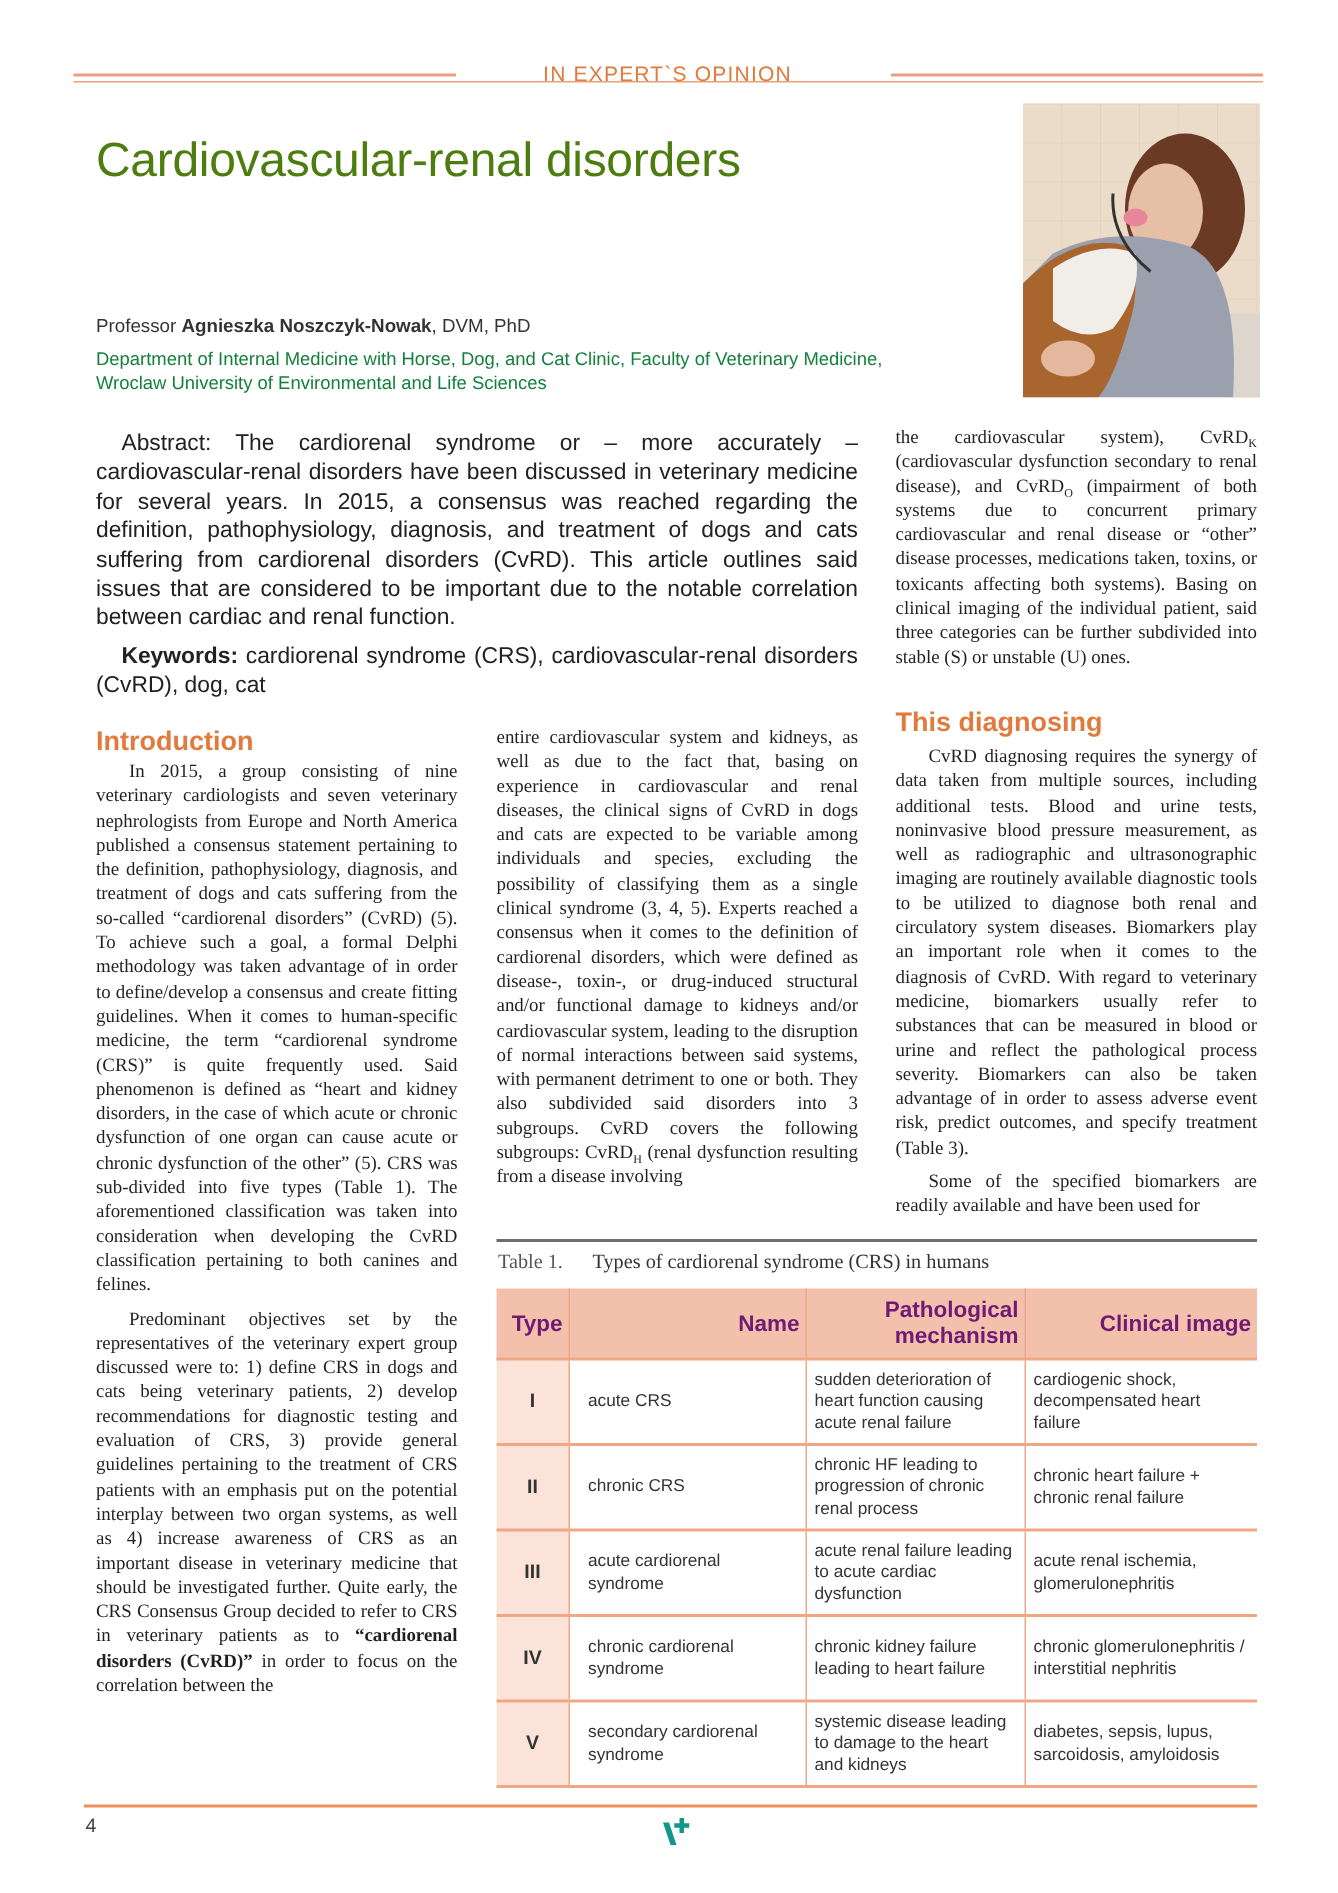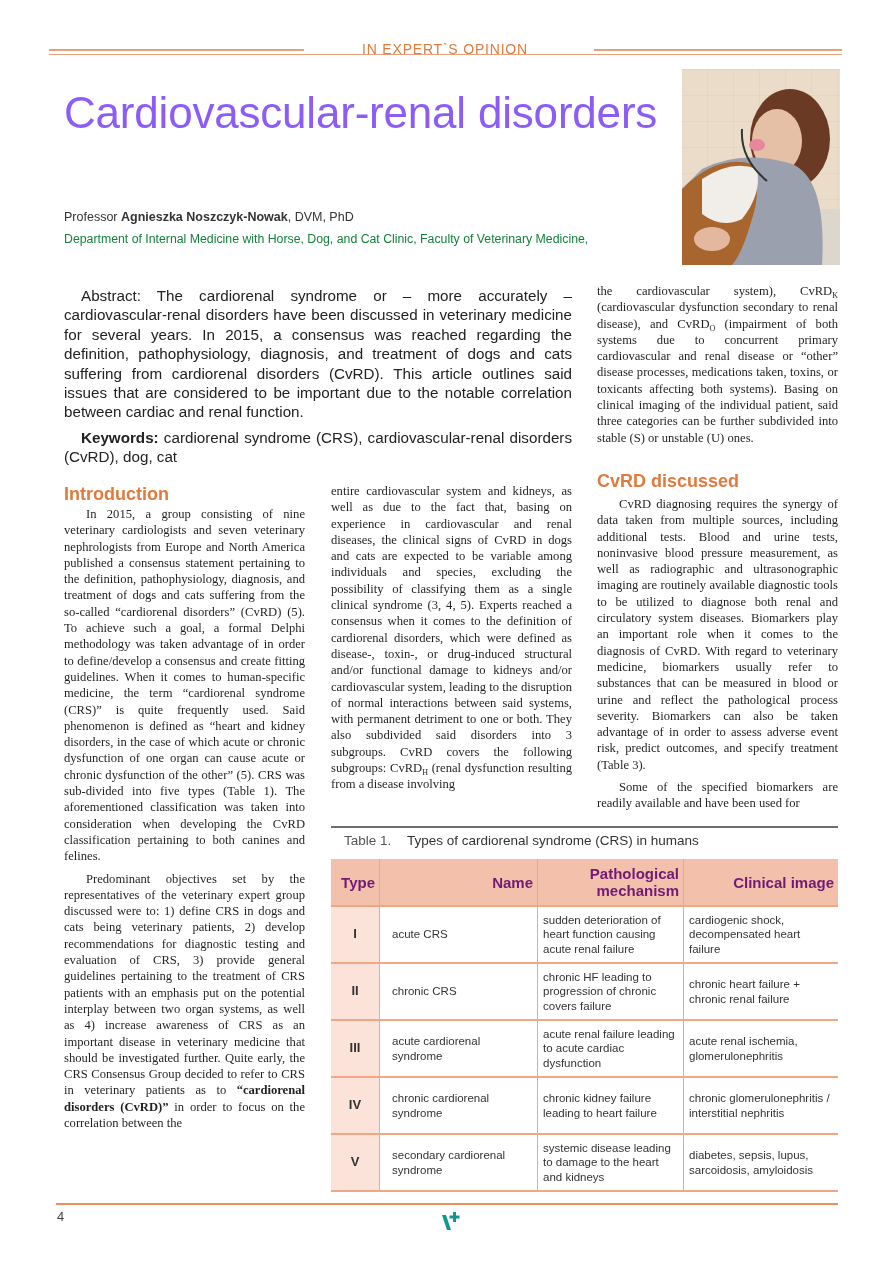--- a/index.html
+++ b/index.html
@@ -1,39 +1,39 @@
 <!DOCTYPE html>
 <html><head>
 <meta charset="utf-8">
 <style>
   html, body { margin:0; padding:0; background:#ffffff; }
   body { width:892px; height:1262px; position:relative; overflow:hidden; font-family:"Liberation Serif", serif; color:#231f20; }
   .rule-top { position:absolute; top:54px; left:49px; width:793px; height:1px; background:#e8a07a; }
   .rule-top-seg { position:absolute; top:49px; height:2px; background:#e8a07a; }
   .section-label { position:absolute; top:41px; left:300px; width:290px; text-align:center; font-family:"Liberation Sans", sans-serif; font-size:14px; letter-spacing:0.8px; color:#e07a3d; font-weight:normal; }
-  .title { position:absolute; top:88px; left:64px; font-family:"Liberation Sans", sans-serif; font-size:44px; font-weight:normal; color:#8b5cf6; letter-spacing:-0.2px; white-space:nowrap; }
+  .title { position:absolute; top:88px; left:64px; font-family:"Liberation Sans", sans-serif; font-size:32px; font-weight:normal; color:#4d7c0f; letter-spacing:-0.2px; white-space:nowrap; }
   .photo { position:absolute; top:69px; left:682px; width:158px; height:196px; overflow:hidden; background:#e9dccb; }
   .author { position:absolute; top:210px; left:64px; font-family:"Liberation Sans", sans-serif; font-size:12.5px; color:#333; }
   .author b { font-weight:bold; }
   .affil { position:absolute; top:231px; left:64px; width:600px; font-family:"Liberation Sans", sans-serif; font-size:12.3px; line-height:16px; color:#15803d; }
   .abstract { position:absolute; top:286px; left:64px; width:508px; font-family:"Liberation Sans", sans-serif; font-size:15.2px; line-height:19.4px; text-align:justify; color:#222; }
   .abstract p { margin:0; text-indent:17px; }
   .keywords { margin-top:6px !important; }
   .col { position:absolute; font-size:12.6px; line-height:16.3px; text-align:justify; color:#231f20; }
   .col p { margin:0; text-indent:22px; }
   .col p + p { margin-top:6px; }
   .col1 { top:506px; left:64px; width:241px; }
   .col2 { top:483px; left:331px; width:241px; }
   .col3a { top:283px; left:597px; width:241px; }
   .col3b { top:496px; left:597px; width:241px; }
   .h2 { position:absolute; font-family:"Liberation Sans", sans-serif; font-weight:bold; font-size:18px; color:#e07a3d; }
   sub { font-size:8px; vertical-align:-3px; line-height:0; }
   .noindent { text-indent:0 !important; }
   .tbl-rule { position:absolute; top:826px; left:331px; width:507px; height:2px; background:#6d6e71; }
-  .tbl-caption { position:absolute; top:833px; left:344px; font-family:Liberation Sans, sans-serif; font-size:13.5px; color:#333; white-space:nowrap; }
+  .tbl-caption { position:absolute; top:833px; left:332px; font-family:Liberation Serif, serif; font-size:13.5px; color:#333; white-space:nowrap; }
   .tbl-caption .num { display:inline-block; width:63px; color:#555; }
   table.crs { position:absolute; top:859px; left:331px; width:507px; border-collapse:collapse; font-family:"Liberation Sans", sans-serif; font-size:11.5px; line-height:14.5px; color:#333; }
   table.crs th { background:#f3c0ac; font-size:15px; line-height:17px; font-weight:bold; color:#701a75; height:46px; text-align:right; border-right:1px solid #f0a884; border-bottom:2px solid #f0a884; padding:0 4px; }
   table.crs th:last-child, table.crs td:last-child { border-right:none; }
   table.crs td { border-right:1px solid #f0a884; border-bottom:2px solid #f0a884; padding:2px 5px; height:51px; vertical-align:middle; }
   table.crs td.type { background:#fbe3da; text-align:center; font-weight:bold; font-size:13px; width:48px; padding:0; }
   table.crs td.name { width:140px; padding-left:12px; }
   table.crs td.mech { width:135px; }
   .rule-bottom { position:absolute; top:1203px; left:56px; width:782px; height:2px; background:#ec8f5a; }
   .page-num { position:absolute; top:1209px; left:57px; font-family:"Liberation Sans", sans-serif; font-size:13px; color:#444; }
@@ -68,41 +68,42 @@
     <path d="M60 60 Q58 90 85 112" fill="none" stroke="#333" stroke-width="2"></path>
     <ellipse cx="30" cy="170" rx="18" ry="12" fill="#e4b89f"></ellipse>
   </svg>
 </div>
 
 <div class="author">
   <span>Professor </span><b>Agnieszka Noszczyk-Nowak</b><span>, DVM, PhD</span>
 </div>
 <div class="affil">
   <div>Department of Internal Medicine with Horse, Dog, and Cat Clinic, Faculty of Veterinary Medicine,</div>
+  <div>Wroclaw University of Environmental and Life Sciences</div>
 </div>
 
 <div class="abstract">
   <p>Abstract: The cardiorenal syndrome or – more accurately – cardiovascular-renal disorders have been discussed in veterinary medicine for several years. In 2015, a consensus was reached regarding the definition, pathophysiology, diagnosis, and treatment of dogs and cats suffering from cardiorenal disorders (CvRD). This article outlines said issues that are considered to be important due to the notable correlation between cardiac and renal function.</p>
   <p class="keywords"><b>Keywords:</b><span> cardiorenal syndrome (CRS), cardiovascular-renal disorders (CvRD), dog, cat</span></p>
 </div>
 
 <div class="h2" style="top:484px;left:64px;text-align:center;">Introduction</div>
 <div class="col col1">
   <p>In 2015, a group consisting of nine veterinary cardiologists and seven veterinary nephrologists from Europe and North America published a consensus statement pertaining to the definition, pathophysiology, diagnosis, and treatment of dogs and cats suffering from the so-called “cardiorenal disorders” (CvRD) (5). To achieve such a goal, a formal Delphi methodology was taken advantage of in order to define/develop a consensus and create fitting guidelines. When it comes to human-specific medicine, the term “cardiorenal syndrome (CRS)” is quite frequently used. Said phenomenon is defined as “heart and kidney disorders, in the case of which acute or chronic dysfunction of one organ can cause acute or chronic dysfunction of the other” (5). CRS was sub-divided into five types (Table 1). The aforementioned classification was taken into consideration when developing the CvRD classification pertaining to both canines and felines.</p>
   <p><span>Predominant objectives set by the representatives of the veterinary expert group discussed were to: 1) define CRS in dogs and cats being veterinary patients, 2) develop recommendations for diagnostic testing and evaluation of CRS, 3) provide general guidelines pertaining to the treatment of CRS patients with an emphasis put on the potential interplay between two organ systems, as well as 4) increase awareness of CRS as an important disease in veterinary medicine that should be investigated further. Quite early, the CRS Consensus Group decided to refer to CRS in veterinary patients as to </span><b>“cardiorenal disorders (CvRD)”</b><span> in order to focus on the correlation between the</span></p>
 </div>
 
 <div class="col col2">
   <p class="noindent"><span>entire cardiovascular system and kidneys, as well as due to the fact that, basing on experience in cardiovascular and renal diseases, the clinical signs of CvRD in dogs and cats are expected to be variable among individuals and species, excluding the possibility of classifying them as a single clinical syndrome (3, 4, 5). Experts reached a consensus when it comes to the definition of cardiorenal disorders, which were defined as disease-, toxin-, or drug-induced structural and/or functional damage to kidneys and/or cardiovascular system, leading to the disruption of normal interactions between said systems, with permanent detriment to one or both. They also subdivided said disorders into 3 subgroups. CvRD covers the following subgroups: CvRD</span><sub>H</sub><span> (renal dysfunction resulting from a disease involving</span></p>
 </div>
 
 <div class="col col3a">
   <p class="noindent"><span>the cardiovascular system), CvRD</span><sub>K</sub><span> (cardiovascular dysfunction secondary to renal disease), and CvRD</span><sub>O</sub><span> (impairment of both systems due to concurrent primary cardiovascular and renal disease or “other” disease processes, medications taken, toxins, or toxicants affecting both systems). Basing on clinical imaging of the individual patient, said three categories can be further subdivided into stable (S) or unstable (U) ones.</span></p>
 </div>
-<div class="h2" style="top:471px;left:597px;">CvRD discussed</div>
+<div class="h2" style="top:471px;left:597px;">This diagnosing</div>
 <div class="col col3b">
   <p>CvRD diagnosing requires the synergy of data taken from multiple sources, including additional tests. Blood and urine tests, noninvasive blood pressure measurement, as well as radiographic and ultrasonographic imaging are routinely available diagnostic tools to be utilized to diagnose both renal and circulatory system diseases. Biomarkers play an important role when it comes to the diagnosis of CvRD. With regard to veterinary medicine, biomarkers usually refer to substances that can be measured in blood or urine and reflect the pathological process severity. Biomarkers can also be taken advantage of in order to assess adverse event risk, predict outcomes, and specify treatment (Table 3).</p>
   <p>Some of the specified biomarkers are readily available and have been used for</p>
 </div>
 
 <div class="tbl-rule"></div>
 <div class="tbl-caption">
   <span class="num">Table 1.</span><span>Types of cardiorenal syndrome (CRS) in humans</span>
 </div>
 <table class="crs">
@@ -117,21 +118,21 @@
   <tbody>
     <tr>
       <td class="type">I</td>
       <td class="name">acute CRS</td>
       <td class="mech">sudden deterioration of heart function causing acute renal failure</td>
       <td>cardiogenic shock, decompensated heart failure</td>
     </tr>
     <tr>
       <td class="type">II</td>
       <td class="name">chronic CRS</td>
-      <td class="mech">chronic HF leading to progression of chronic covers failure</td>
+      <td class="mech">chronic HF leading to progression of chronic renal process</td>
       <td>chronic heart failure + chronic renal failure</td>
     </tr>
     <tr>
       <td class="type">III</td>
       <td class="name">acute cardiorenal syndrome</td>
       <td class="mech">acute renal failure leading to acute cardiac dysfunction</td>
       <td>acute renal ischemia, glomerulonephritis</td>
     </tr>
     <tr>
       <td class="type">IV</td>

